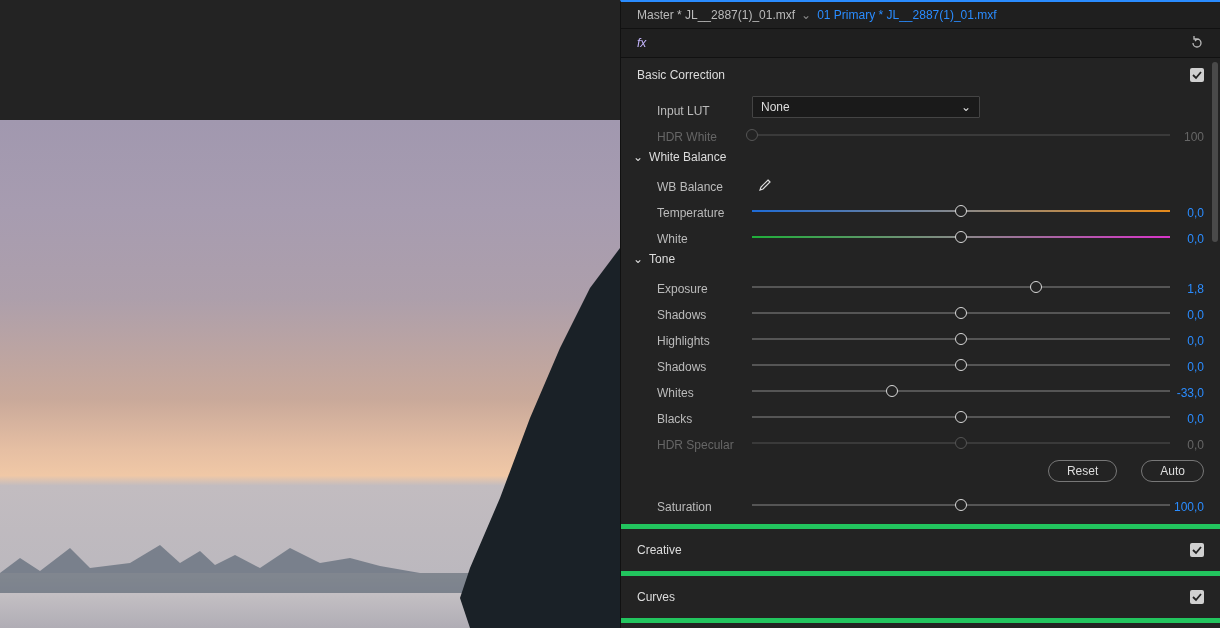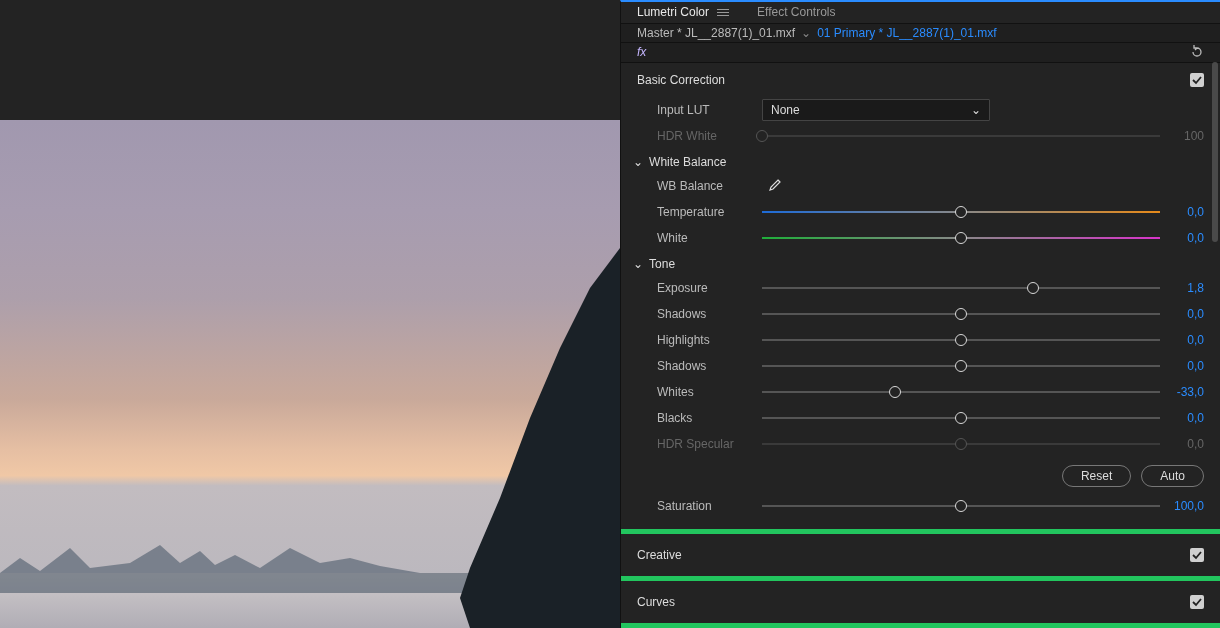--- a/index.html
+++ b/index.html
@@ -22,38 +22,38 @@
 .crumbs .master{color:#bbb}
 .crumbs .primary{color:#2a8cff}
 .fxrow{height:28px;display:flex;align-items:center;justify-content:space-between;padding:0 16px;border-top:1px solid #111;border-bottom:1px solid #111;background:#1f1f1f}
 .fxrow .fx{font-style:italic;color:#c4b5fd}
 .fxrow .reset-ic{cursor:pointer}
 .section{padding:10px 16px;border-bottom:5px solid #22c55e}
 .section.simple{display:flex;align-items:center;justify-content:space-between;padding:14px 16px}
 .sect-head{display:flex;align-items:center;justify-content:space-between;margin-bottom:10px}
 .sect-title{color:#ddd;font-size:12px}
 .chk{width:14px;height:14px;border-radius:2px;background:#d0d0d0;display:flex;align-items:center;justify-content:center;color:#222;cursor:pointer}
-.row{display:flex;align-items:center;min-height:26px;gap:10px}
+.row{display:flex;align-items:flex-end;min-height:26px;}
 .indent{padding-left:20px}
 .sub-head{display:flex;align-items:center;gap:6px;color:#ddd;cursor:pointer;margin:6px 0 4px -4px}
 .sub-head .caret{display:inline-block;transform:rotate(0deg)}
 .lbl{width:95px;color:#bbb;font-size:12px}
 .lbl.dim{color:#666}
 .select{flex:0 0 210px;height:20px;background:#1a1a1a;border:1px solid #444;border-radius:1px;display:flex;align-items:center;justify-content:space-between;padding:0 8px;color:#ddd;cursor:pointer}
 .track-wrap{flex:1;position:relative;height:18px;display:flex;align-items:center}
 .track{position:absolute;left:0;right:0;height:2px;top:8px;background:#555}
 .track.dim{background:#3a3a3a}
 .track.temp{background:linear-gradient(to right,#1e6bd6,#888 50%,#e68a1a)}
 .track.tint{background:linear-gradient(to right,#1fae3a,#888 50%,#d734c9)}
 .thumb{position:absolute;top:3px;width:10px;height:10px;border:1.5px solid #d8d8d8;border-radius:50%;background:#232323;cursor:pointer;transform:translateX(-50%)}
 .thumb.dim{border-color:#555}
 .val{width:34px;text-align:right;color:#2a8cff;font-size:12px;cursor:pointer}
 .val.dim{color:#666}
 .eyedrop{margin-left:4px;cursor:pointer}
-.btnrow{display:flex;justify-content:flex-end;gap:10px;margin:8px 0 6px}
+.btnrow{display:flex;justify-content:flex-end;gap:24px;margin:8px 0 6px}
 .btn{height:22px;border:1px solid #777;border-radius:11px;background:transparent;color:#ddd;padding:0 18px;font-size:12px;cursor:pointer;display:flex;align-items:center;gap:4px}
 .scrollbar{position:absolute;right:2px;top:60px;width:6px;height:180px;background:#4a4a4a;border-radius:3px}
 svg{display:block}
 </style>
 </head>
 <body>
 <div class="root">
 
 <div class="preview">
   <div class="photo">
@@ -67,33 +67,20 @@
       <svg width="200" height="380" viewBox="0 0 200 380">
         <path d="M200,0 L170,40 L140,100 L110,170 L80,250 L50,320 L40,350 L50,380 L200,380 Z" fill="#1a2127"></path>
       </svg>
     </div>
   </div>
 </div>
 
 <div class="panel">
   <div class="scrollbar"></div>
 
-  <div class="tabs">
-    <div class="tab active">
-      <span>Lumetri Color</span>
-      <span class="hamb">
-            <span></span>
-            <span></span>
-            <span></span>
-          </span>
-    </div>
-    <div class="tab">
-      <span>Effect Controls</span>
-    </div>
-  </div>
 
   <div class="crumbs">
     <span class="master">Master * JL__2887(1)_01.mxf</span>
     <span class="chev">⌄</span>
     <span class="primary">01 Primary * JL__2887(1)_01.mxf</span>
   </div>
 
   <div class="fxrow">
     <span class="fx">fx</span>
     <span class="reset-ic">

